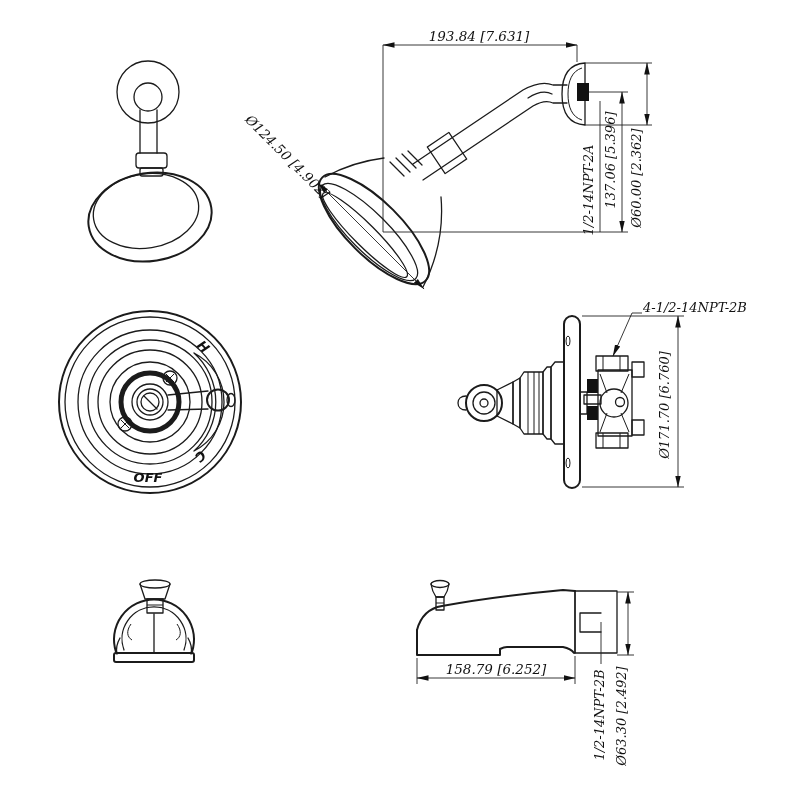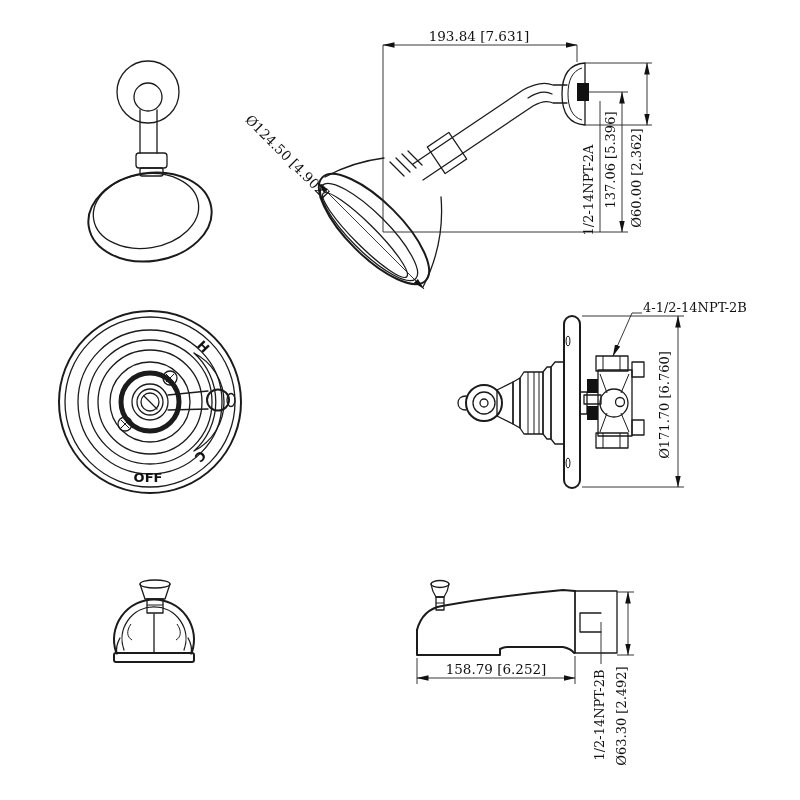--- a/index.html
+++ b/index.html
@@ -1,16 +1,16 @@
 <!DOCTYPE html>
 <html><head>
 <meta charset="utf-8">
 <style>
   html,body{margin:0;padding:0;background:#ffffff;}
-  .stage{width:800px;height:800px;background:#ffffff;position:relative;overflow:hidden;}
+  .stage{width:800px;height:800px;background:#ffffff;position:relative;overflow:hidden;font-style:italic;}
   svg{display:block;}
   .part{fill:none;stroke:#1b1b1b;stroke-width:1.3;stroke-linecap:round;stroke-linejoin:round;}
   .part2{fill:none;stroke:#1b1b1b;stroke-width:2;stroke-linecap:round;stroke-linejoin:round;}
   .thin{fill:none;stroke:#1b1b1b;stroke-width:1;}
   .dimline{fill:none;stroke:#232323;stroke-width:0.9;}
   .solid{fill:#111111;stroke:none;}
   .dim{font-family:"DejaVu Serif","Liberation Serif",serif;font-size:13.5px;fill:#111;}
   .dimv{font-family:"DejaVu Serif","Liberation Serif",serif;font-size:13px;fill:#111;}
   .dial{font-family:"DejaVu Sans","Liberation Sans",sans-serif;font-size:13px;font-weight:700;fill:#111;}
 </style>

